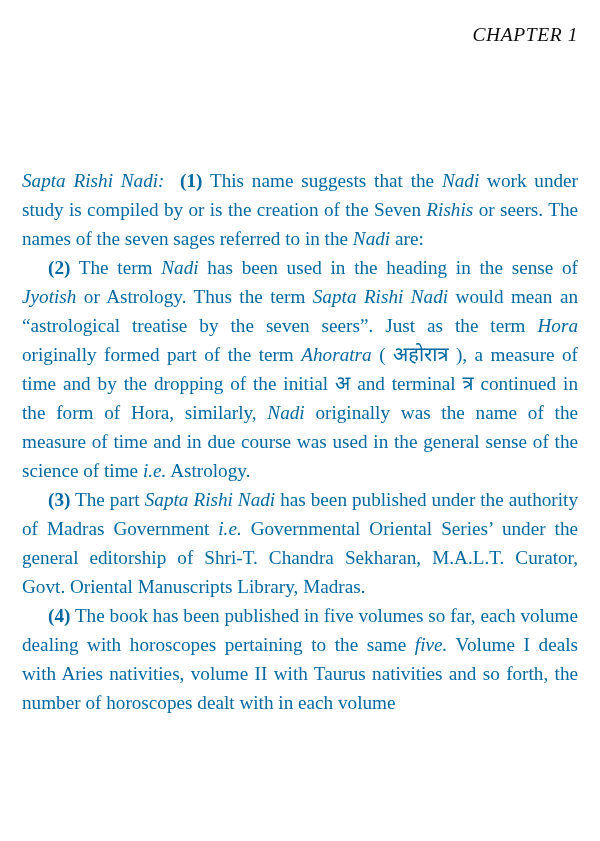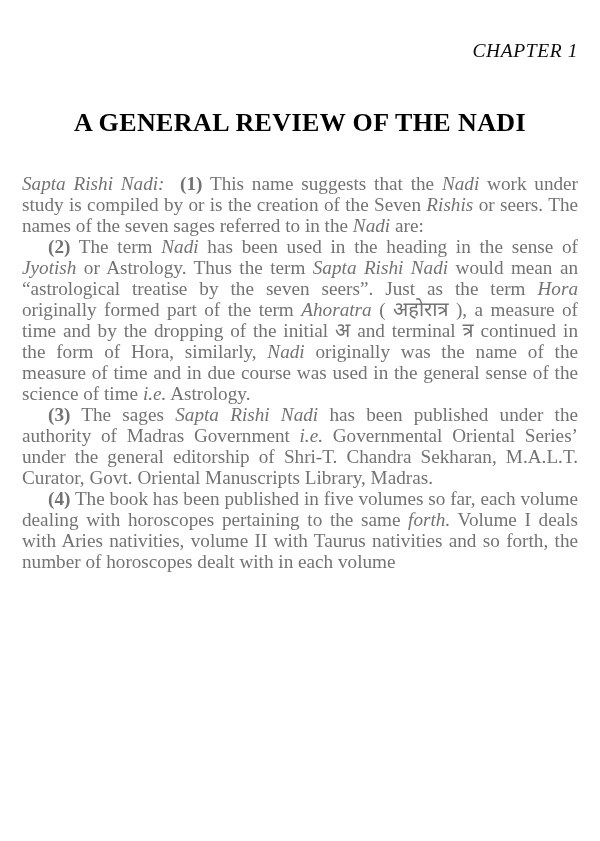--- a/index.html
+++ b/index.html
@@ -19,21 +19,21 @@
   .page {
     position: relative;
     width: 600px;
     height: 841px;
     box-sizing: border-box;
     padding: 0;
     overflow: hidden;
   }
   .running-head {
     position: absolute;
-    top: 40px;
+    top: 24px;
     left: 22px;
     right: 22px;
     text-align: right;
     font-style: italic;
     font-size: 19.5px;
     letter-spacing: 0.6px;
     color: #0d0d0d;
   }
   .chapter-title {
     position: absolute;
@@ -42,28 +42,28 @@
     right: 22px;
     text-align: center;
     font-weight: bold;
     font-size: 26px;
     letter-spacing: 0.4px;
     color: #000000;
     white-space: nowrap;
   }
   .body-text {
     position: absolute;
-    top: 173px;
+    top: 166px;
     left: 22px;
     width: 556px;
     font-size: 19.2px;
-    line-height: 21px;
+    line-height: 29px;
     text-align: justify;
     text-justify: inter-word;
-    color: #737373;
+    color: #0369a1;
   }
   .para {
     margin: 0;
     text-indent: 0;
   }
   .para.indented {
     text-indent: 26px;
   }
   .it {
     font-style: italic;
@@ -83,27 +83,26 @@
     overflow: hidden;
   }
 </style>
 </head>
 <body>
 
 <div class="page">
 
   <div class="running-head">CHAPTER 1</div>
 
-  <h1 class="chapter-title">A GENERAL REVIEW OF THE NADI</h1>
 
   <div class="body-text">
 
     <p class="para"><span class="it">Sapta Rishi Nadi:</span><span class="sp">&nbsp; </span><span class="bold">(1)</span><span> This name suggests that the </span><span class="it">Nadi</span><span> work under study is compiled by or is the creation of the Seven </span><span class="it">Rishis</span><span> or seers. The names of the seven sages referred to in the </span><span class="it">Nadi</span><span> are:</span></p>
 
 
     <p class="para indented"><span class="bold">(2)</span><span> The term </span><span class="it">Nadi</span><span> has been used in the heading in the sense of </span><span class="it">Jyotish</span><span> or Astrology. Thus the term </span><span class="it">Sapta Rishi Nadi</span><span> would mean an “astrological treatise by the seven seers”. Just as the term </span><span class="it">Hora</span><span> originally formed part of the term </span><span class="it">Ahoratra</span><span> ( </span><span class="dev">अहोरात्र</span><span> ), a measure of time and by the dropping of the initial </span><span class="dev">अ</span><span> and terminal </span><span class="dev">त्र</span><span> continued in the form of Hora, similarly, </span><span class="it">Nadi</span><span> originally was the name of the measure of time and in due course was used in the general sense of the science of time </span><span class="it">i.e.</span><span> Astrology.</span></p>
 
-    <p class="para indented"><span class="bold">(3)</span><span> The sages </span><span class="it">Sapta Rishi Nadi</span><span> has been published under the authority of Madras Government </span><span class="it">i.e.</span><span> Governmental Oriental Series’ under the general editorship of Shri-T. Chandra Sekharan, M.A.L.T. Curator, Govt. Oriental Manuscripts Library, Madras.</span></p>
+    <p class="para indented"><span class="bold">(3)</span><span> The part </span><span class="it">Sapta Rishi Nadi</span><span> has been published under the authority of Madras Government </span><span class="it">i.e.</span><span> Governmental Oriental Series’ under the general editorship of Shri-T. Chandra Sekharan, M.A.L.T. Curator, Govt. Oriental Manuscripts Library, Madras.</span></p>
 
-    <p class="para indented lastline"><span class="bold">(4)</span><span> The book has been published in five volumes so far, each volume dealing with horoscopes pertaining to the same </span><span class="it">forth.</span><span> Volume I deals with Aries nativities, volume II with Taurus nativities and so forth, the number of horoscopes dealt with in each volume</span></p>
+    <p class="para indented lastline"><span class="bold">(4)</span><span> The book has been published in five volumes so far, each volume dealing with horoscopes pertaining to the same </span><span class="it">five.</span><span> Volume I deals with Aries nativities, volume II with Taurus nativities and so forth, the number of horoscopes dealt with in each volume</span></p>
 
   </div>
 </div>
 
 </body></html>

